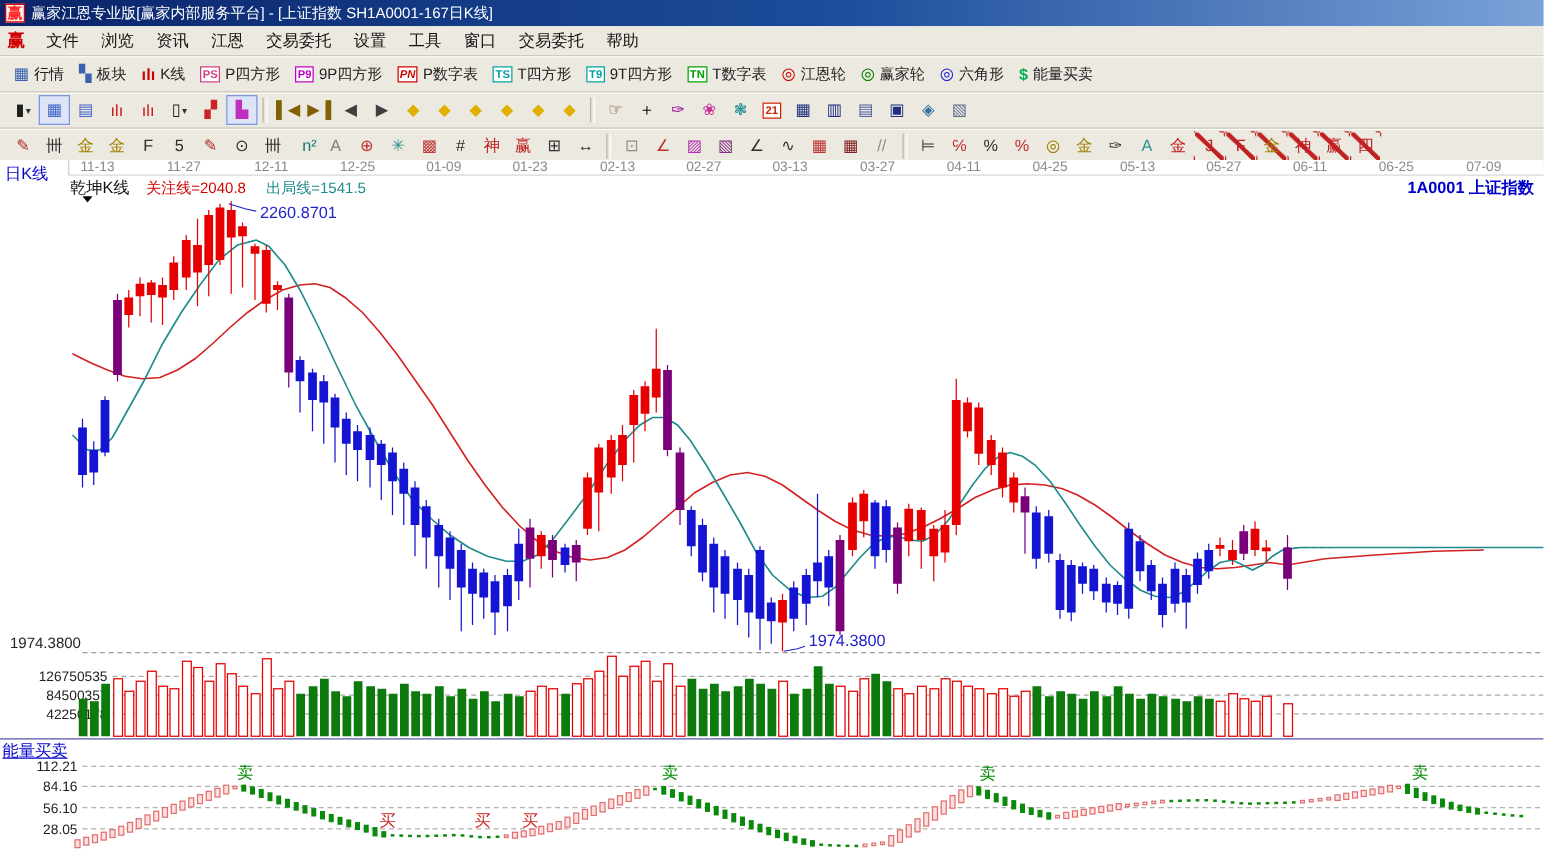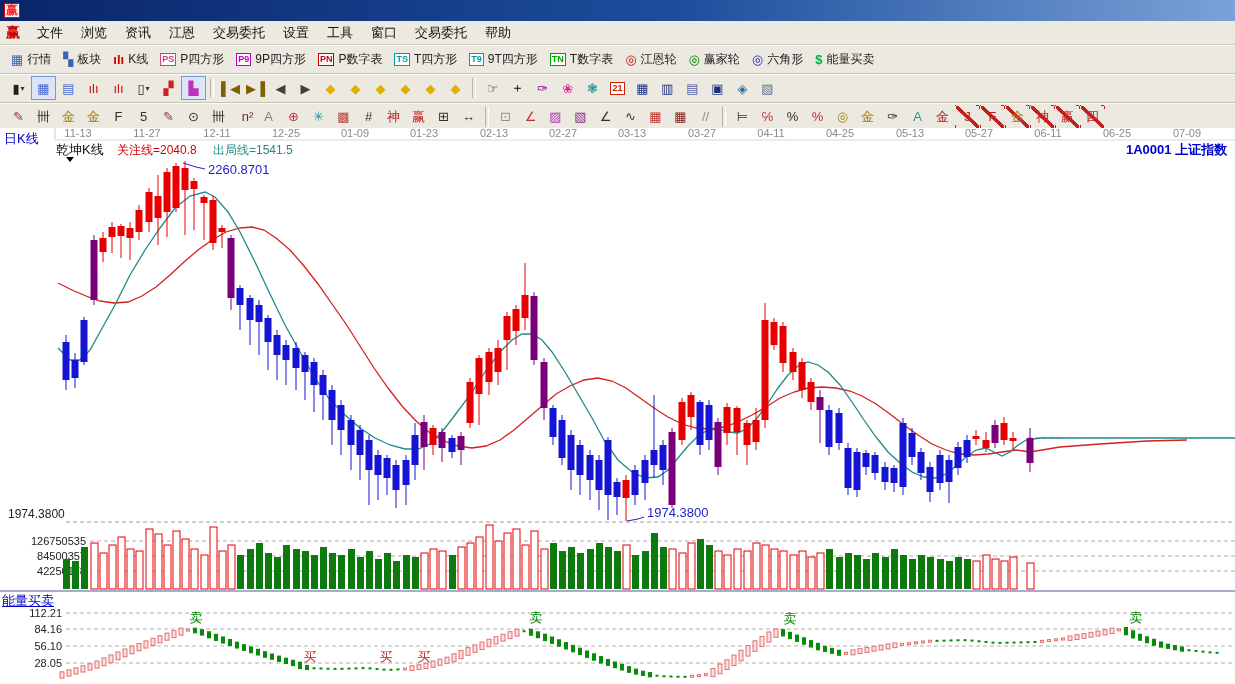--- a/index.html
+++ b/index.html
@@ -37,20 +37,21 @@
   #lbl-attention{left:117px;top:14px;font-size:12px;color:#d40000;}
   #lbl-exit{left:213px;top:14px;font-size:12px;color:#1f8a8a;}
   #lbl-symbol{left:1126px;top:13px;font-size:13px;color:#0000cc;font-weight:bold;}
   #lbl-indicator{left:2px;top:464px;font-size:13px;color:#0000cc;text-decoration:underline;}
 </style>
 </head>
 <body>
 
 <div id="titlebar">
   <span class="logo">赢</span>
+  <span>赢家江恩专业版[赢家内部服务平台] - [上证指数  SH1A0001-167日K线]</span>
 </div>
 
 <div id="menubar">
   <span class="logo">赢</span>
 <span class="menu-item">文件</span>
     <span class="menu-item">浏览</span>
     <span class="menu-item">资讯</span>
     <span class="menu-item">江恩</span>
     <span class="menu-item">交易委托</span>
     <span class="menu-item">设置</span>
@@ -75,21 +76,21 @@
     </span>
     <span class="tb1-item">
       <span class="tb1-badge" style="color: rgb(208, 64, 128); border-color: rgb(208, 64, 128);">PS</span>
       <span>P四方形</span>
     </span>
     <span class="tb1-item">
       <span class="tb1-badge" style="color: rgb(192, 0, 192); border-color: rgb(192, 0, 192);">P9</span>
       <span>9P四方形</span>
     </span>
     <span class="tb1-item">
-      <span class="tb1-badge" style="color: rgb(208, 0, 0); border-color: rgb(208, 0, 0);">PN</span>
+      <span class="tb1-badge" style="color: rgb(208, 0, 0); border-color: rgb(208, 0, 0); font-style: italic;">PN</span>
       <span>P数字表</span>
     </span>
     <span class="tb1-item">
       <span class="tb1-badge" style="color: rgb(0, 160, 160); border-color: rgb(0, 160, 160); text-align: center;">TS</span>
       <span>T四方形</span>
     </span>
     <span class="tb1-item">
       <span class="tb1-badge" style="color: rgb(0, 160, 160); border-color: rgb(0, 160, 160);">T9</span>
       <span>9T四方形</span>
     </span>
@@ -232,21 +233,21 @@
     <span class="tbtn">
       <span style="color: rgb(176, 48, 48);">✎</span>
     </span>
     <span class="tbtn">
       <span style="color: rgb(48, 48, 48);">⊙</span>
     </span>
     <span class="tbtn">
       <span style="color: rgb(48, 48, 48);">卌</span>
     </span>
     <span class="tbtn">
-      <span style="color: #7f1d1d; margin-left: 8px;">n²</span>
+      <span style="color: #0f766e; margin-left: 8px;">n²</span>
     </span>
     <span class="tbtn">
       <span style="color: rgb(128, 128, 128);">A</span>
     </span>
     <span class="tbtn">
       <span style="color: rgb(192, 48, 48);">⊕</span>
     </span>
     <span class="tbtn">
       <span style="color: rgb(48, 144, 144);">✳</span>
     </span>

